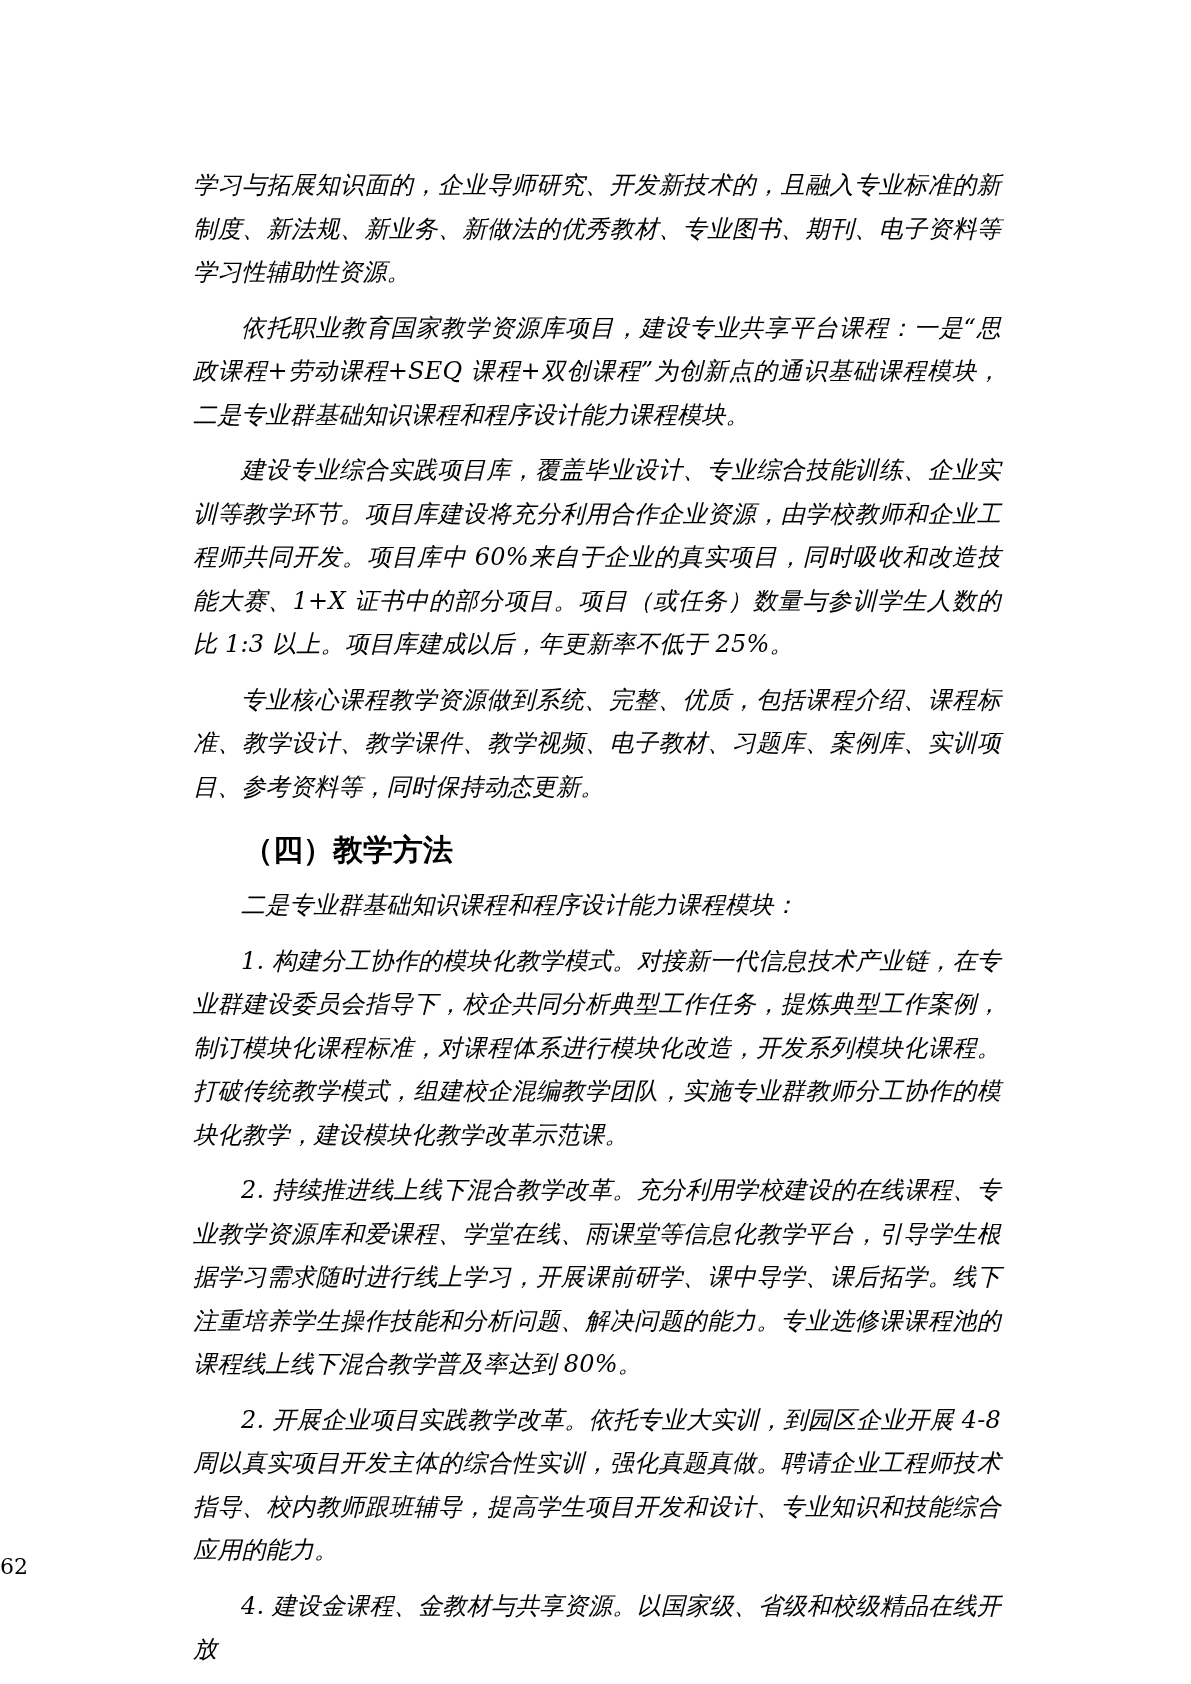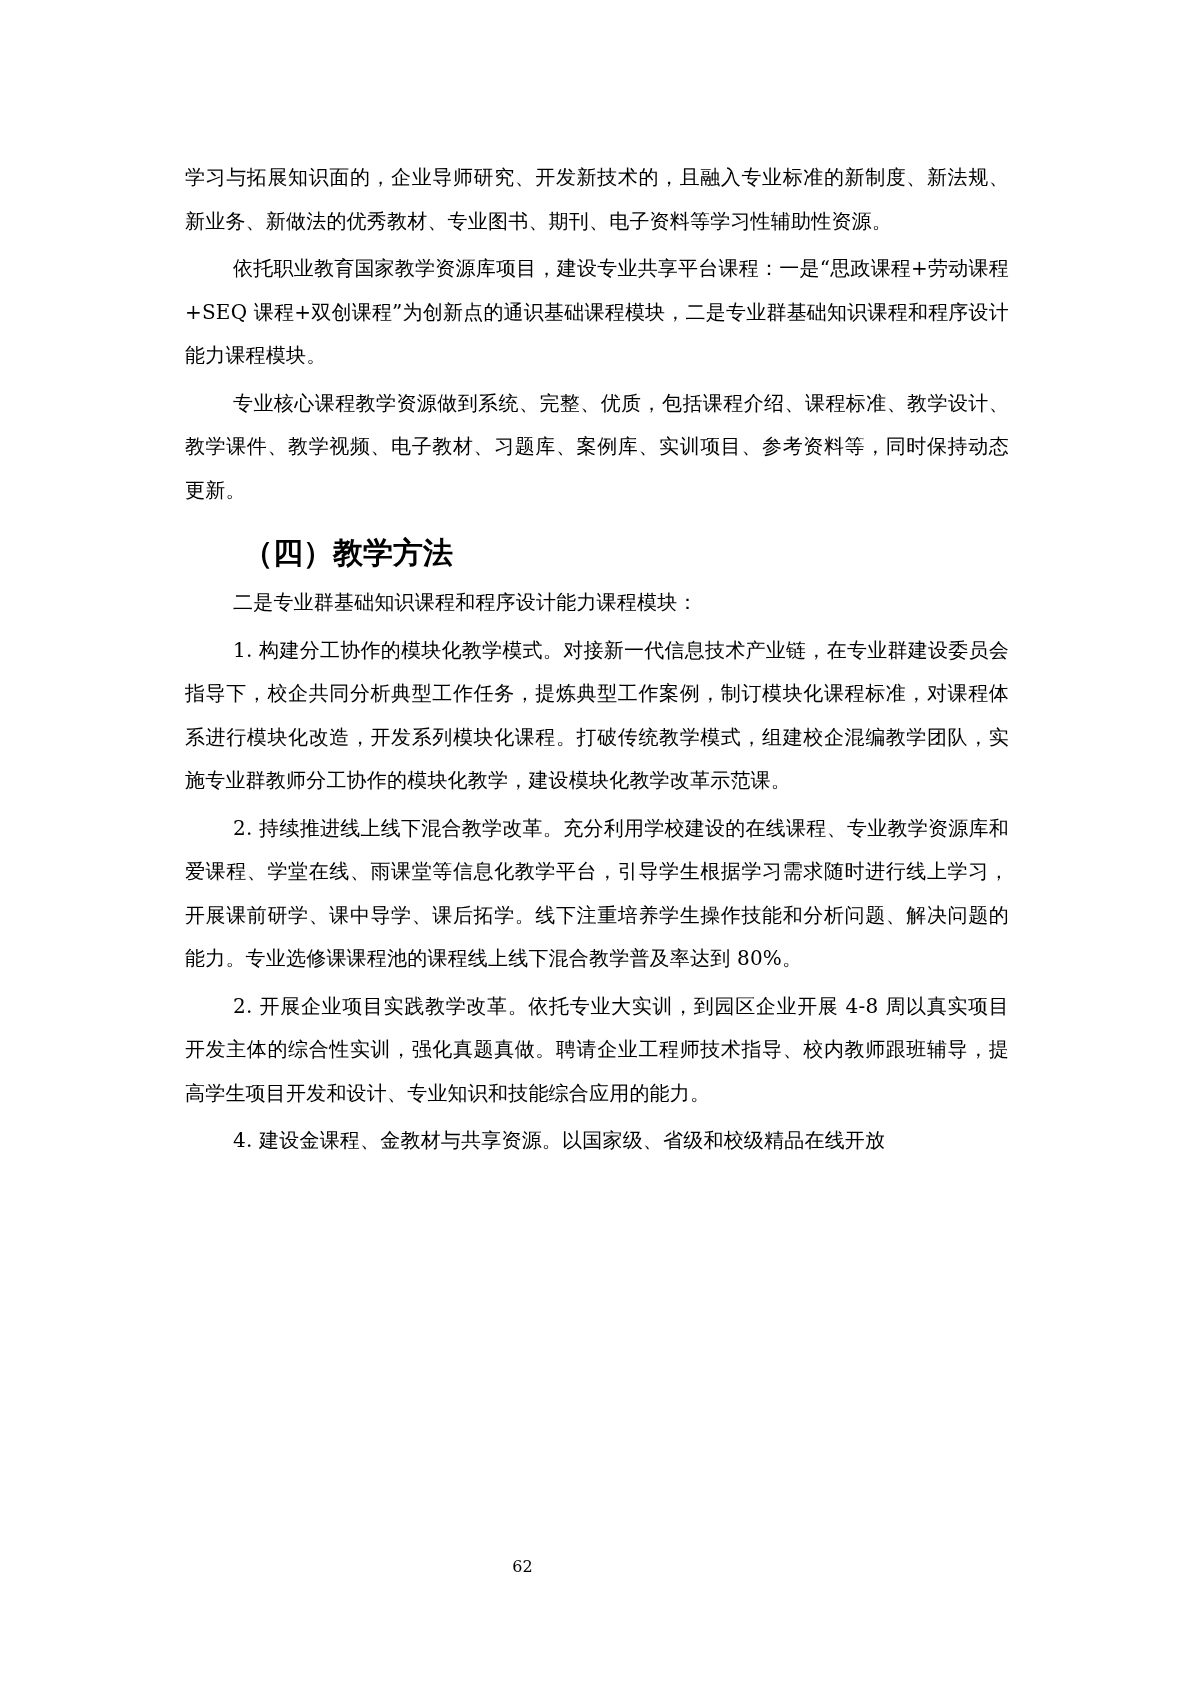--- a/index.html
+++ b/index.html
@@ -16,58 +16,59 @@
     font-family: "DejaVu Serif", "Liberation Serif", serif;
     overflow: hidden;
   }
   .text-block {
     position: absolute;
     left: 181px;
     top: 152px;
     width: 832px;
   }
   p.par {
-    margin: 4px;
-    font-size: 20px;
+    margin: 12px;
+    font-size: 24px;
     line-height: 43.5px;
     text-align: justify;
     text-justify: inter-ideograph;
     letter-spacing: 0.2px;
+    font-style: italic;
   }
   p.par.indent {
     text-indent: 48px;
   }
   h2.section-heading {
     margin: 19px 0 6px 0;
     font-size: 30px;
     line-height: 44px;
     font-weight: 700;
     font-family: "DejaVu Sans", "Liberation Sans", sans-serif;
     text-indent: 62px;
     color: #000000;
   }
   .page-footer {
     position: absolute;
     left: 0;
     top: 1552px;
     width: 1045px;
-    text-align: center;
-    font-size: 16px;
+    font-size: 22px;
     line-height: 30px;
     font-family: "DejaVu Serif", "Liberation Serif", serif;
     color: #000000;
   }
 </style>
 </head>
 <body>
 
 <div class="page">
   <div class="text-block">
     <p class="par">学习与拓展知识面的，企业导师研究、开发新技术的，且融入专业标准的新制度、新法规、新业务、新做法的优秀教材、专业图书、期刊、电子资料等学习性辅助性资源。</p>
     <p class="par indent">依托职业教育国家教学资源库项目，建设专业共享平台课程：一是“思政课程+劳动课程+SEQ 课程+双创课程”为创新点的通识基础课程模块，二是专业群基础知识课程和程序设计能力课程模块。</p>
+    <p class="par indent">建设专业综合实践项目库，覆盖毕业设计、专业综合技能训练、企业实训等教学环节。项目库建设将充分利用合作企业资源，由学校教师和企业工程师共同开发。项目库中 60%来自于企业的真实项目，同时吸收和改造技能大赛、1+X 证书中的部分项目。项目（或任务）数量与参训学生人数的比 1:3 以上。项目库建成以后，年更新率不低于 25%。</p>
     <p class="par indent">专业核心课程教学资源做到系统、完整、优质，包括课程介绍、课程标准、教学设计、教学课件、教学视频、电子教材、习题库、案例库、实训项目、参考资料等，同时保持动态更新。</p>
 
     <h2 class="section-heading">（四）教学方法</h2>
 
     <p class="par indent">二是专业群基础知识课程和程序设计能力课程模块：</p>
     <p class="par indent">1. 构建分工协作的模块化教学模式。对接新一代信息技术产业链，在专业群建设委员会指导下，校企共同分析典型工作任务，提炼典型工作案例，制订模块化课程标准，对课程体系进行模块化改造，开发系列模块化课程。打破传统教学模式，组建校企混编教学团队，实施专业群教师分工协作的模块化教学，建设模块化教学改革示范课。</p>
     <p class="par indent">2. 持续推进线上线下混合教学改革。充分利用学校建设的在线课程、专业教学资源库和爱课程、学堂在线、雨课堂等信息化教学平台，引导学生根据学习需求随时进行线上学习，开展课前研学、课中导学、课后拓学。线下注重培养学生操作技能和分析问题、解决问题的能力。专业选修课课程池的课程线上线下混合教学普及率达到 80%。</p>
     <p class="par indent">2. 开展企业项目实践教学改革。依托专业大实训，到园区企业开展 4-8 周以真实项目开发主体的综合性实训，强化真题真做。聘请企业工程师技术指导、校内教师跟班辅导，提高学生项目开发和设计、专业知识和技能综合应用的能力。</p>
     <p class="par indent">4. 建设金课程、金教材与共享资源。以国家级、省级和校级精品在线开放</p>
   </div>

